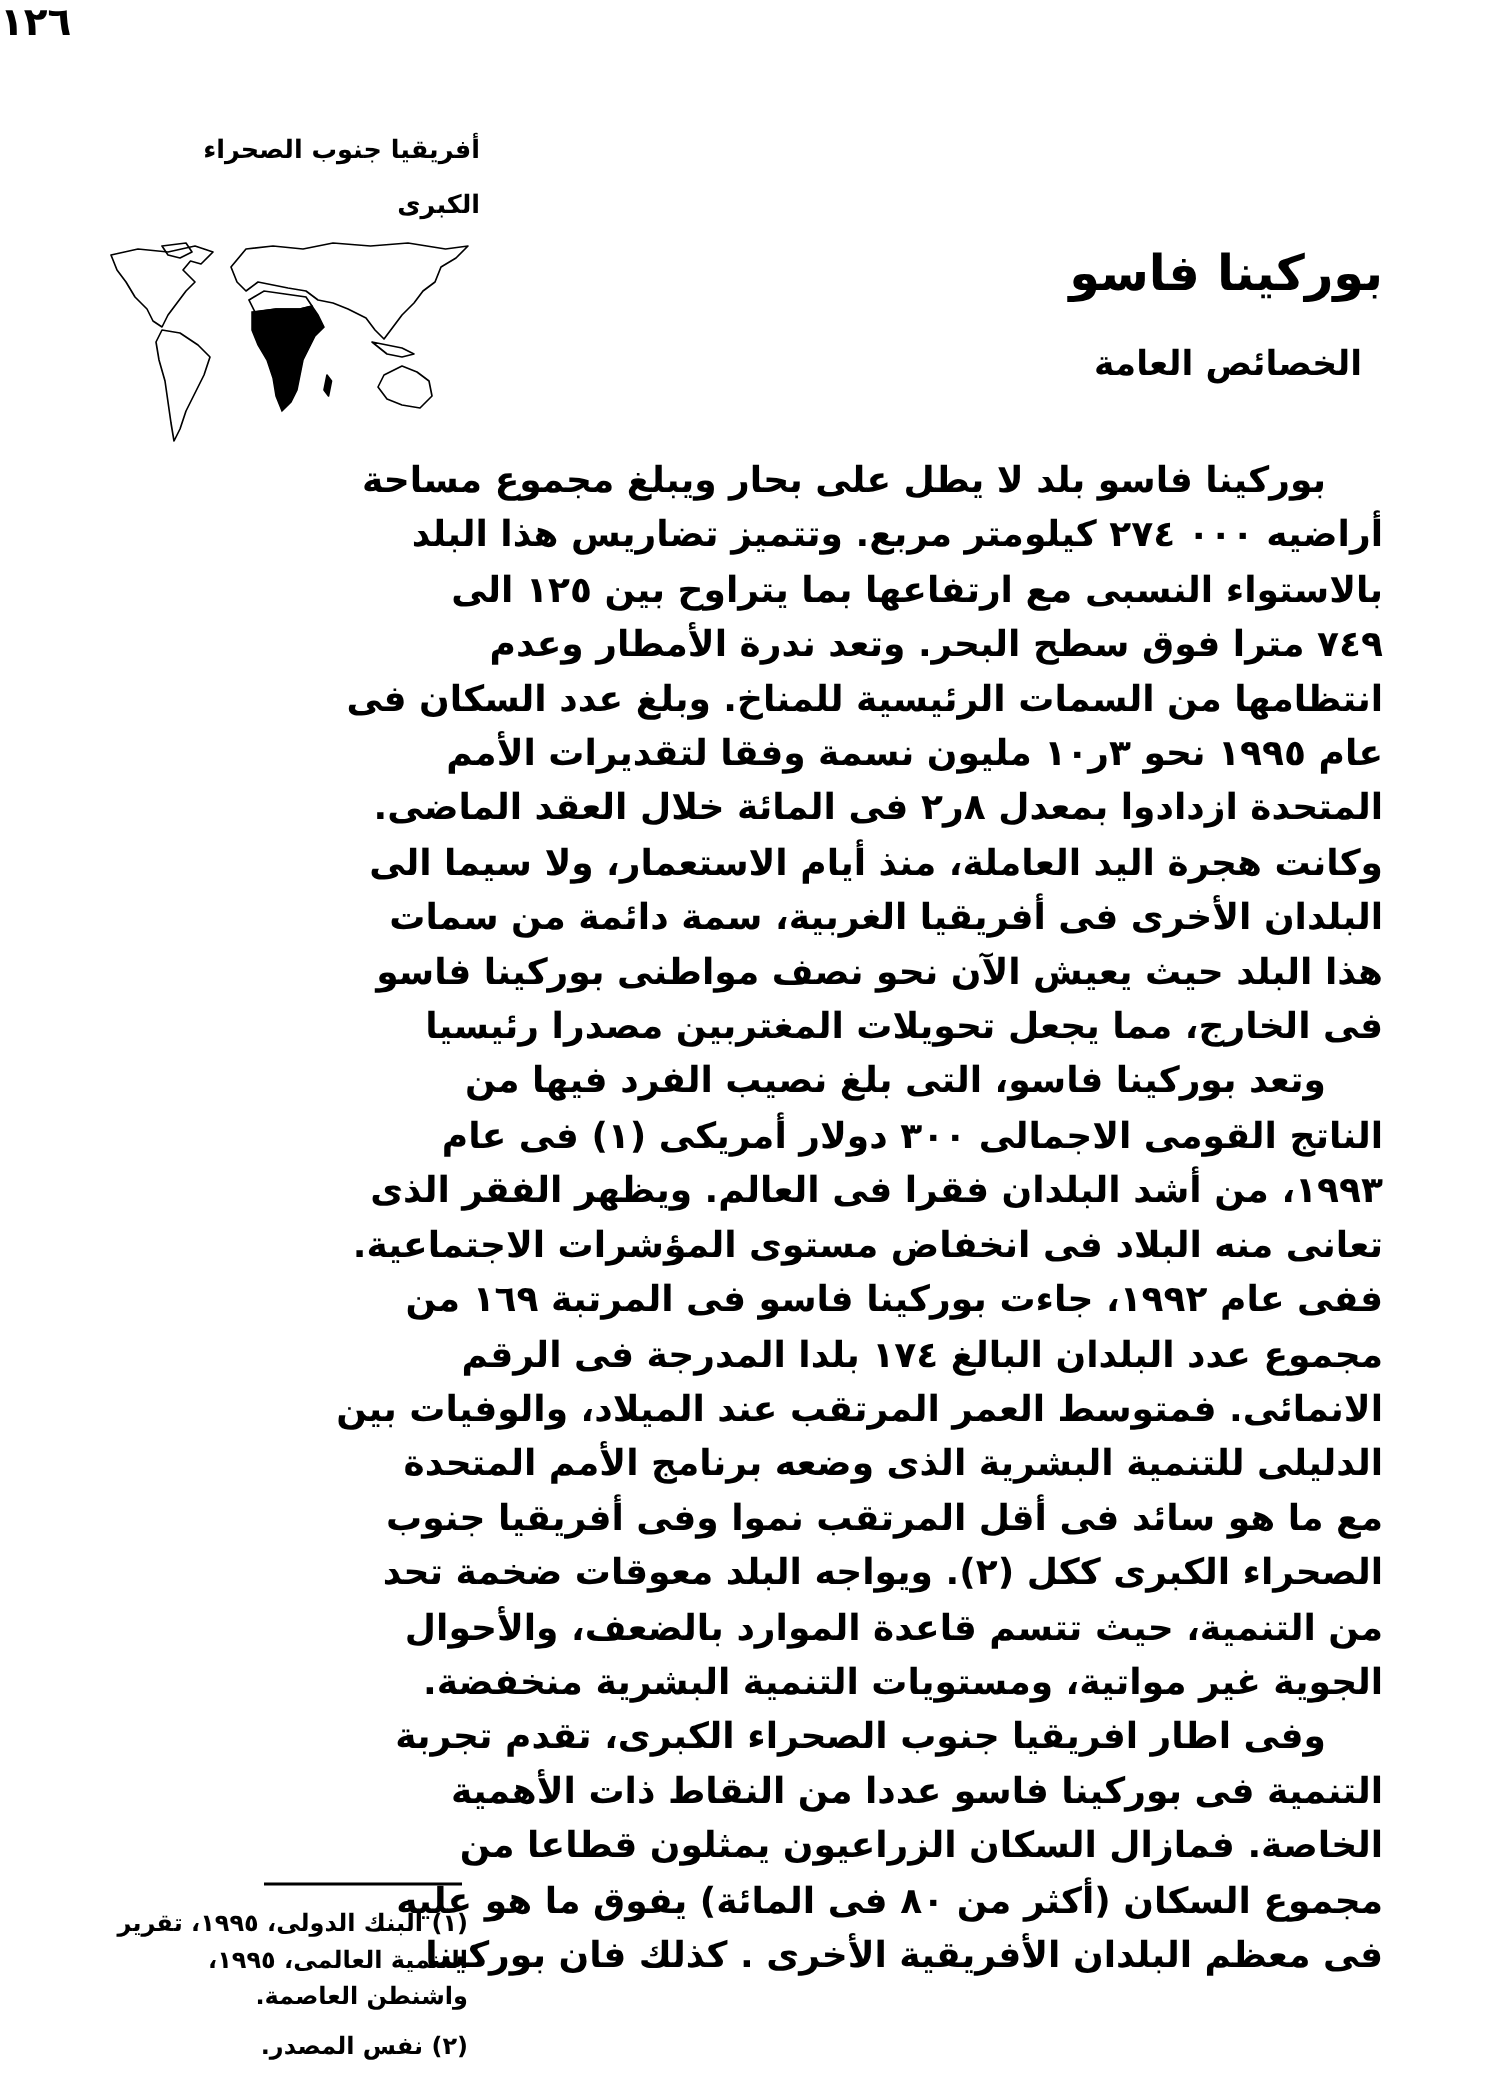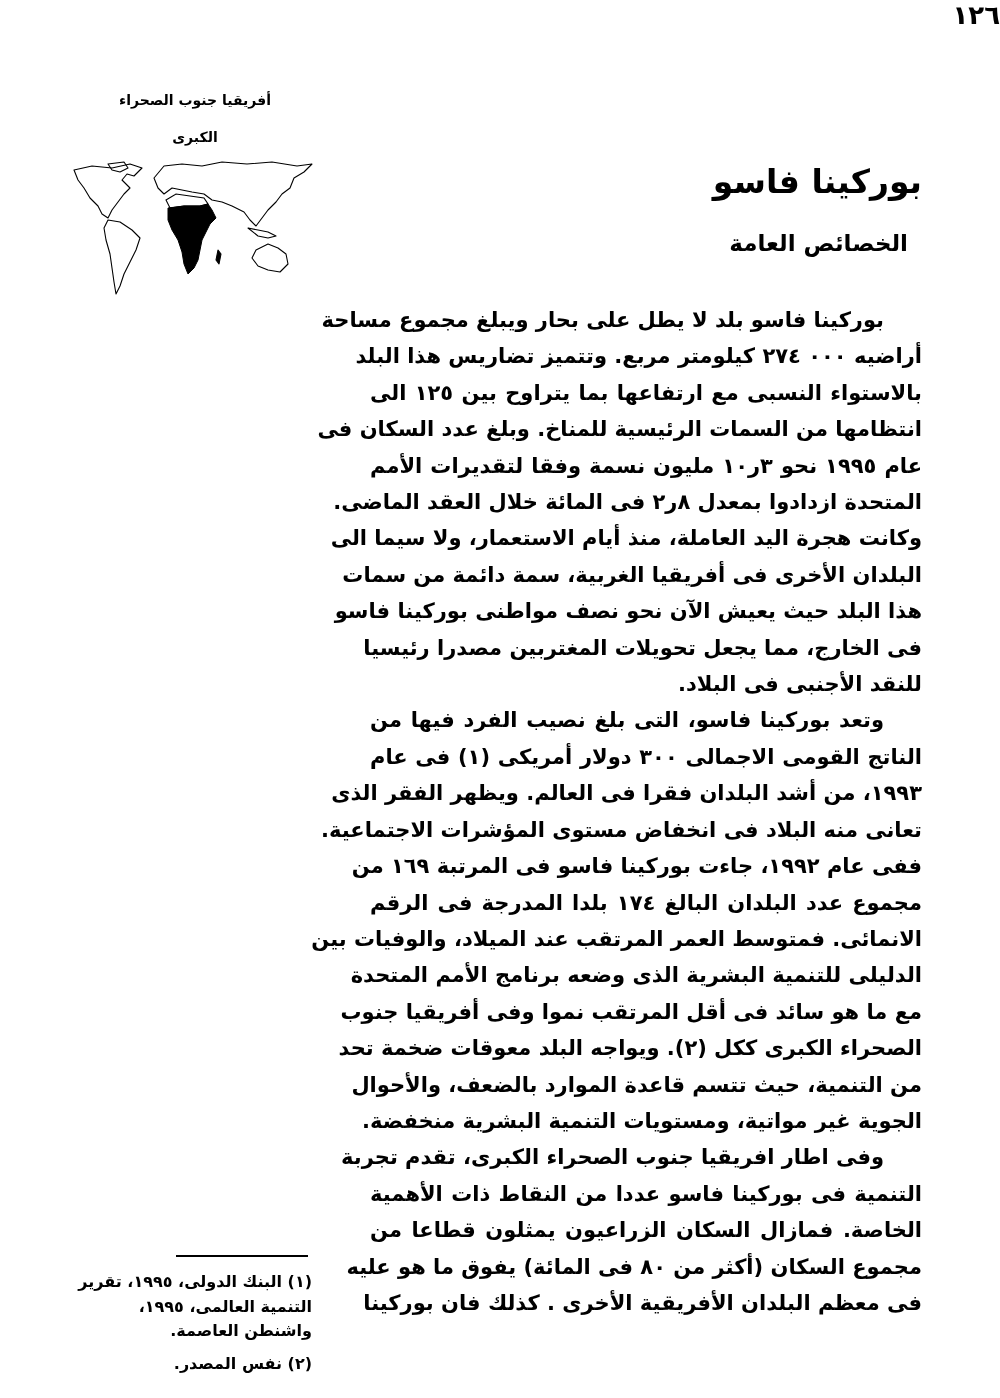--- a/index.html
+++ b/index.html
@@ -1,39 +1,39 @@
 <!DOCTYPE html>
 <html lang="ar" dir="rtl"><head>
 <meta charset="utf-8">
 <style>
   html, body { margin: 0; padding: 0; background: #ffffff; }
   body {
     width: 1000px; height: 1398px; position: relative; overflow: hidden;
     font-family: "DejaVu Sans", sans-serif; color: #000;
   }
   .page-number {
-    position: absolute; top: 0; left: 0; width: 1000px; text-align: right;
+    position: absolute; top: 0; left: 0; width: 1000px; text-align: left;
     font-size: 26px; font-weight: bold; line-height: 30px; direction: rtl;
   }
   .sidebar-title {
-    position: absolute; left: 70px; width: 250px; top: 82px; text-align: center;
-    font-size: 14px; font-weight: bold; line-height: 37px; direction: rtl;
+    position: absolute; left: 70px; width: 250px; top: 82px; 
+    font-size: 17px; font-weight: bold; line-height: 37px; direction: rtl;
   }
   .world-map { position: absolute; left: 72px; top: 158px; width: 248px; height: 140px; }
   .country-title {
     position: absolute; right: 78px; top: 160px; font-size: 33px; font-weight: bold;
     line-height: 44px; direction: rtl; letter-spacing: 1px;
   }
   .section-heading {
     position: absolute; right: 92px; top: 226px; font-size: 23px; font-weight: bold;
     line-height: 34px; direction: rtl;
   }
   .body-text {
     position: absolute; right: 78px; top: 302px; width: 552px;
-    font-size: 21px; line-height: 36.4px; font-weight: bold; direction: rtl; text-align: justify;
+    font-size: 24px; line-height: 36.4px; font-weight: bold; direction: rtl; text-align: justify;
   }
   .body-text .line { display: block; white-space: nowrap; text-align: justify; text-align-last: justify; }
   .body-text .line.last { text-align-last: right; }
   .body-text .line.indent { padding-right: 38px; }
   .footnote-rule {
     position: absolute; left: 176px; top: 1255px; width: 132px; height: 0; border-top: 2px solid #000;
   }
   .footnotes {
     position: absolute; left: 70px; top: 1270px; width: 242px; direction: rtl;
     font-size: 16px; line-height: 24.5px; font-weight: bold;
@@ -73,28 +73,28 @@
   <path d="M96,50 L112,48 L128,48 L136,46 L140,52 L144,60 L138,66 L134,74 L130,82 L128,92 L126,102 L122,110 L116,116 L112,106 L110,94 L106,82 L100,72 L96,62 Z" fill="#000" stroke="#000" stroke-width="1"></path>
 </svg>
 
 <div class="country-title">بوركينا فاسو</div>
 <div class="section-heading">الخصائص العامة</div>
 
 <div class="body-text">
   <span class="line indent">بوركينا فاسو بلد لا يطل على بحار ويبلغ مجموع مساحة</span>
   <span class="line">أراضيه ٠٠٠ ٢٧٤ كيلومتر مربع. وتتميز تضاريس هذا البلد</span>
   <span class="line">بالاستواء النسبى مع ارتفاعها بما يتراوح بين ١٢٥ الى</span>
+  <span class="line">٧٤٩ مترا فوق سطح البحر. وتعد ندرة الأمطار وعدم</span>
   <span class="line">انتظامها من السمات الرئيسية للمناخ. وبلغ عدد السكان فى</span>
   <span class="line">عام ١٩٩٥ نحو ٣ر١٠ مليون نسمة وفقا لتقديرات الأمم</span>
   <span class="line">المتحدة ازدادوا بمعدل ٨ر٢ فى المائة خلال العقد الماضى.</span>
   <span class="line">وكانت هجرة اليد العاملة، منذ أيام الاستعمار، ولا سيما الى</span>
   <span class="line">البلدان الأخرى فى أفريقيا الغربية، سمة دائمة من سمات</span>
   <span class="line">هذا البلد حيث يعيش الآن نحو نصف مواطنى بوركينا فاسو</span>
   <span class="line">فى الخارج، مما يجعل تحويلات المغتربين مصدرا رئيسيا</span>
-  <span class="line last">للنقد الأجنبى فى البلاد.</span>
   <span class="line indent">وتعد بوركينا فاسو، التى بلغ نصيب الفرد فيها من</span>
   <span class="line">الناتج القومى الاجمالى ٣٠٠ دولار أمريكى (١) فى عام</span>
   <span class="line">١٩٩٣، من أشد البلدان فقرا فى العالم. ويظهر الفقر الذى</span>
   <span class="line">تعانى منه البلاد فى انخفاض مستوى المؤشرات الاجتماعية.</span>
   <span class="line">ففى عام ١٩٩٢، جاءت بوركينا فاسو فى المرتبة ١٦٩ من</span>
   <span class="line">مجموع عدد البلدان البالغ ١٧٤ بلدا المدرجة فى الرقم</span>
   <span class="line">الانمائى. فمتوسط العمر المرتقب عند الميلاد، والوفيات بين</span>
   <span class="line">الدليلى للتنمية البشرية الذى وضعه برنامج الأمم المتحدة</span>
   <span class="line">مع ما هو سائد فى أقل المرتقب نموا وفى أفريقيا جنوب</span>
   <span class="line">الصحراء الكبرى ككل (٢). ويواجه البلد معوقات ضخمة تحد</span>

